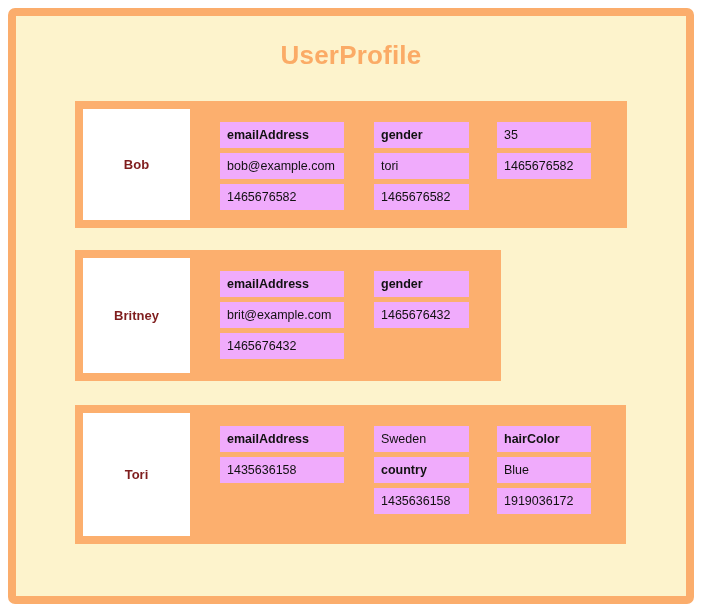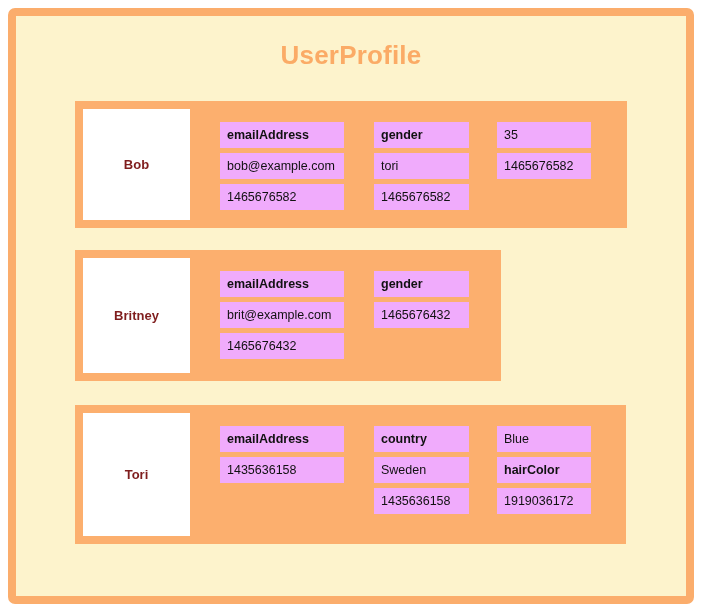--- a/index.html
+++ b/index.html
@@ -151,27 +151,27 @@
         <div class="record-panel" style="left: 59px; top: 389px; width: 551px; height: 139px;">
           <div class="name-box">
             <span class="name-label">Tori</span>
           </div>
           <div class="fields-area">
             <div class="field-col" style="left: 0px; width: 124px;">
               <div class="cell key">emailAddress</div>
               <div class="cell timestamp">1435636158</div>
             </div>
             <div class="field-col" style="left: 154px; width: 95px;">
+              <div class="cell value">Sweden</div>
               <div class="cell key">country</div>
-              <div class="cell value">Sweden</div>
               <div class="cell timestamp">1435636158</div>
             </div>
             <div class="field-col" style="left: 277px; width: 94px;">
+              <div class="cell key">hairColor</div>
               <div class="cell value">Blue</div>
-              <div class="cell key">hairColor</div>
               <div class="cell timestamp">1919036172</div>
             </div>
           </div>
         </div>
       </div>
 
   </div>
 
 </div>
 

